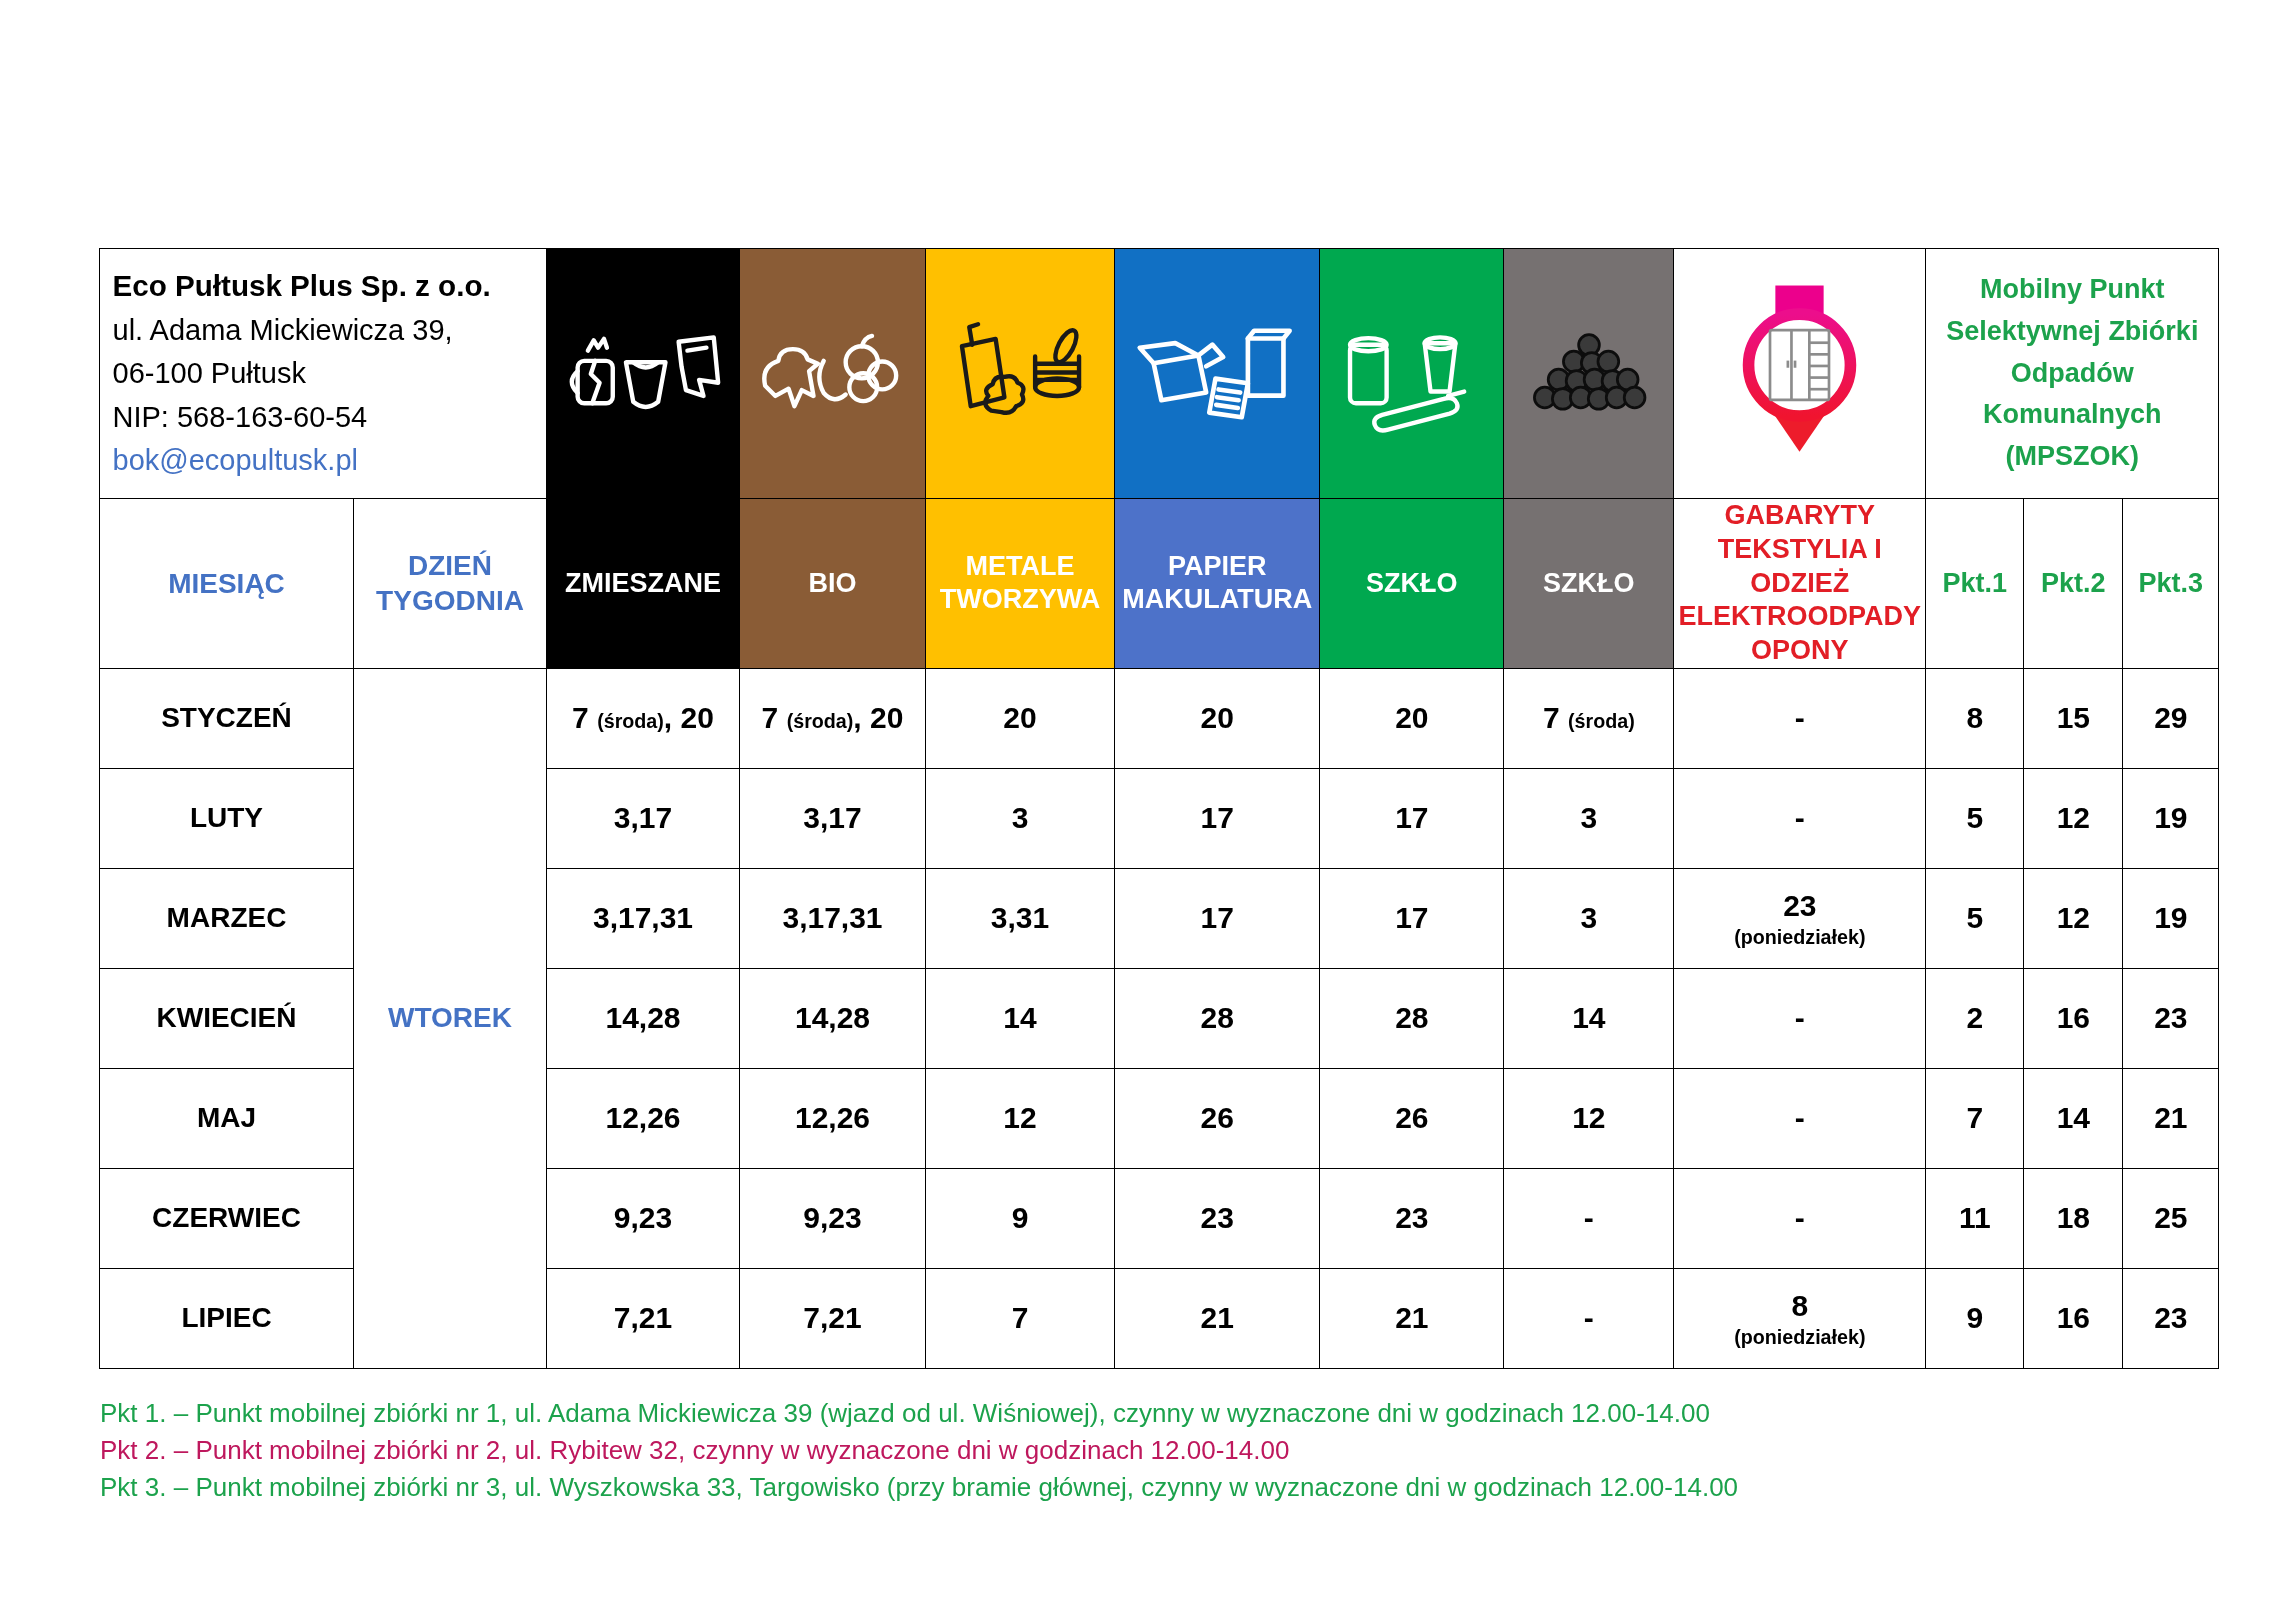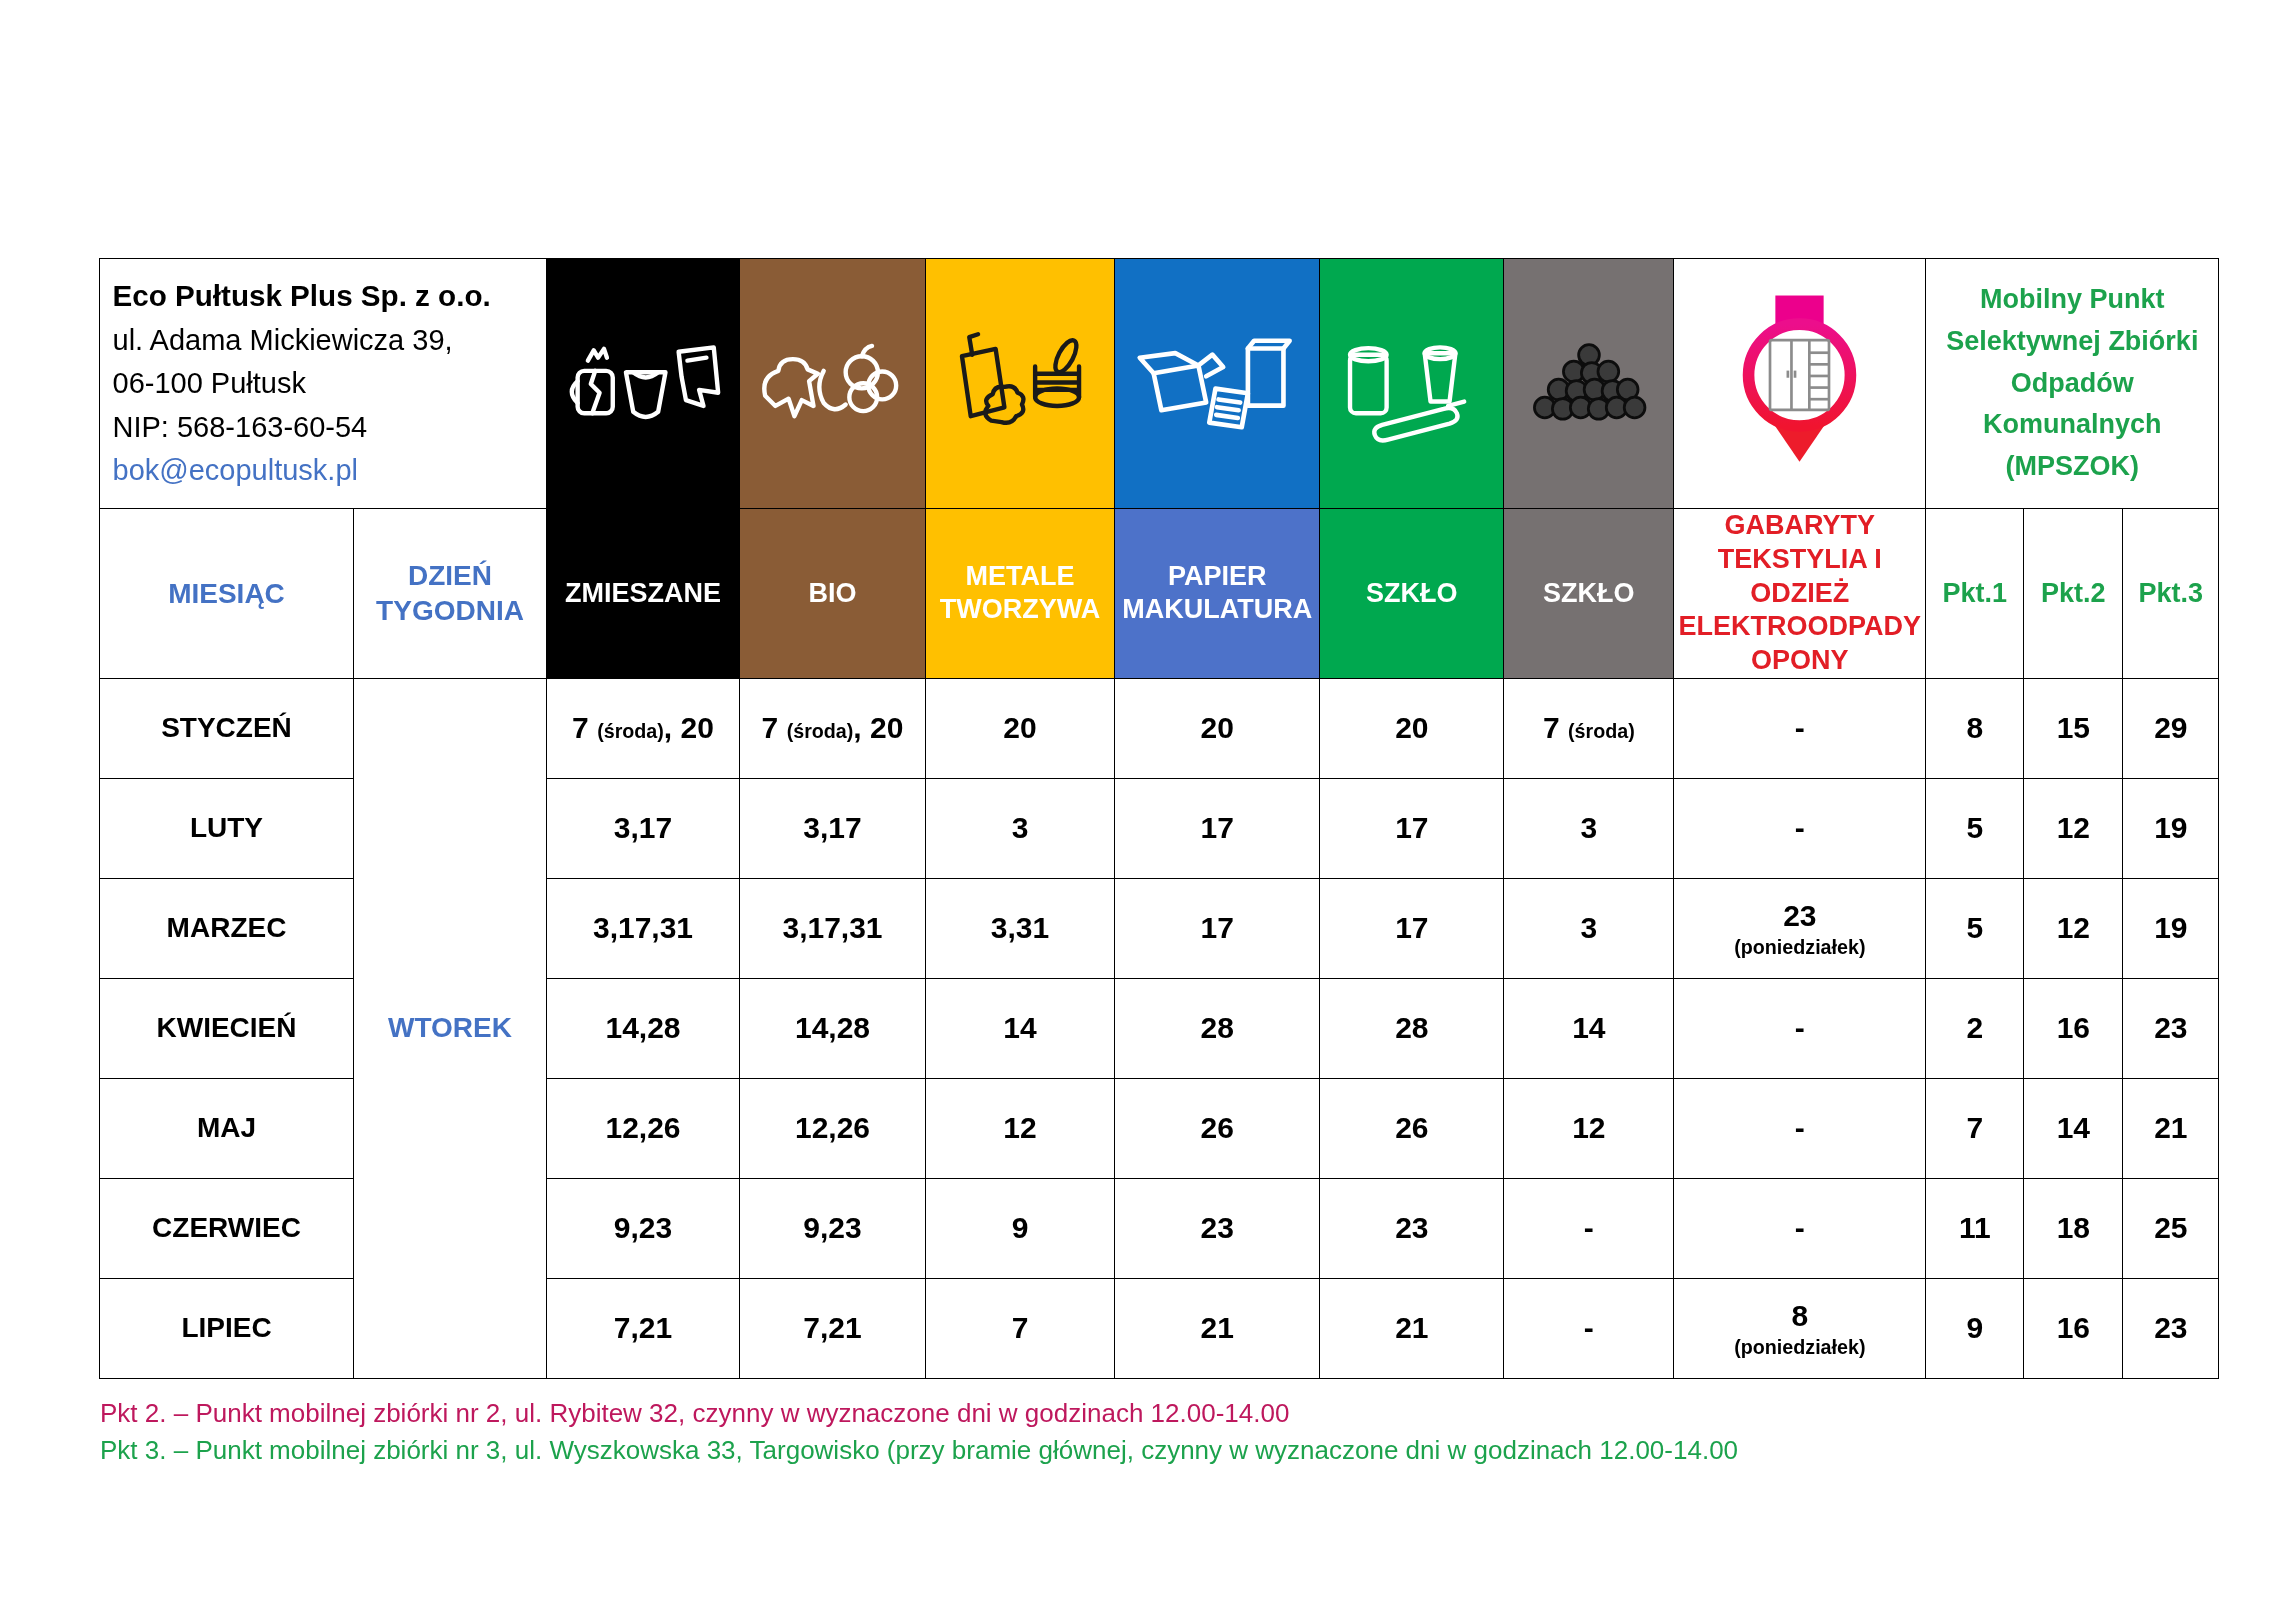--- a/index.html
+++ b/index.html
@@ -5,21 +5,21 @@
   html,body{margin:0;padding:0;background:#ffffff;}
   body{font-family:"Liberation Sans", sans-serif; color:#000;}
   #page{position:relative;width:2293px;height:1620px;background:#fff;overflow:hidden;}
 
   
   .title{position:absolute;left:100px;top:93px;width:2123px;font-size:41px;line-height:1.32;color:#000;}
   .title .lead{font-weight:bold;}
   .title .bold{font-weight:bold;}
 
   
-  table.schedule{position:absolute;left:99px;top:258px;border-collapse:collapse;table-layout:fixed;background:#fff;}
+  table.schedule{position:absolute;left:99px;top:248px;border-collapse:collapse;table-layout:fixed;background:#fff;}
   table.schedule td, table.schedule th{border:1.8px solid #000;padding:0;vertical-align:middle;text-align:center;overflow:hidden;}
 
   
   .company-cell{text-align:left !important;vertical-align:middle;padding:9px 12.5px !important;}
   .company-cell div{font-size:29px;line-height:1.5;}
   .company-name{font-weight:bold;font-size:29.6px !important;}
   .company-email{cursor:pointer;}
 
   
   .icon-row td{height:231px;}
@@ -292,18 +292,19 @@
             <div class="small">(poniedziałek)</div>
           </td>
           <td class="value-cell">9</td>
           <td class="value-cell">16</td>
           <td class="value-cell">23</td>
         </tr>
       </tbody>
   </table>
 
   <div class="footer-notes">
+    <div style="color: rgb(28, 162, 76);">Pkt 1. – Punkt mobilnej zbiórki nr 1, ul. Adama Mickiewicza 39 (wjazd od ul. Wiśniowej), czynny w wyznaczone dni w godzinach 12.00-14.00</div>
     <div style="color: #be185d;">Pkt 2. – Punkt mobilnej zbiórki nr 2, ul. Rybitew 32, czynny w wyznaczone dni w godzinach 12.00-14.00</div>
     <div style="color: rgb(28, 162, 76);">Pkt 3. – Punkt mobilnej zbiórki nr 3, ul. Wyszkowska 33, Targowisko (przy bramie głównej, czynny w wyznaczone dni w godzinach 12.00-14.00</div>
   </div>
 
 </div>
 
 
 </body></html>

